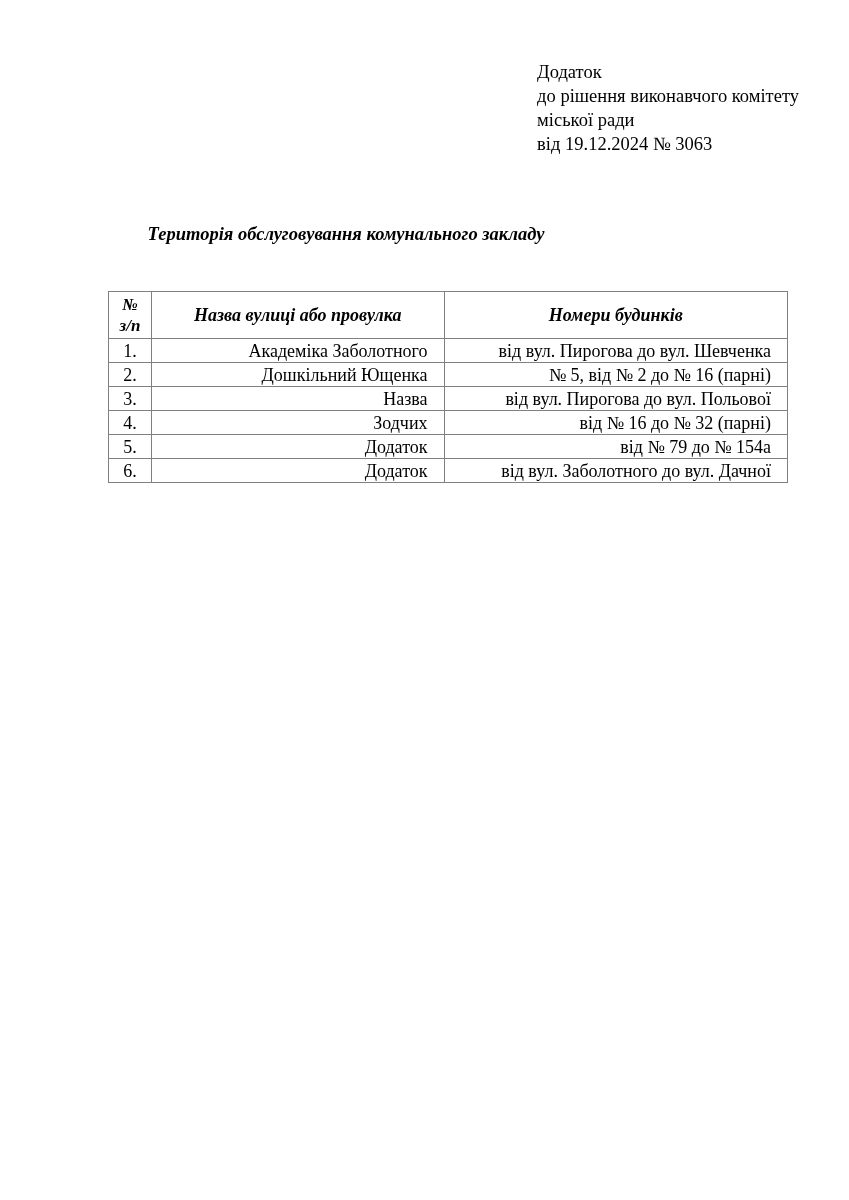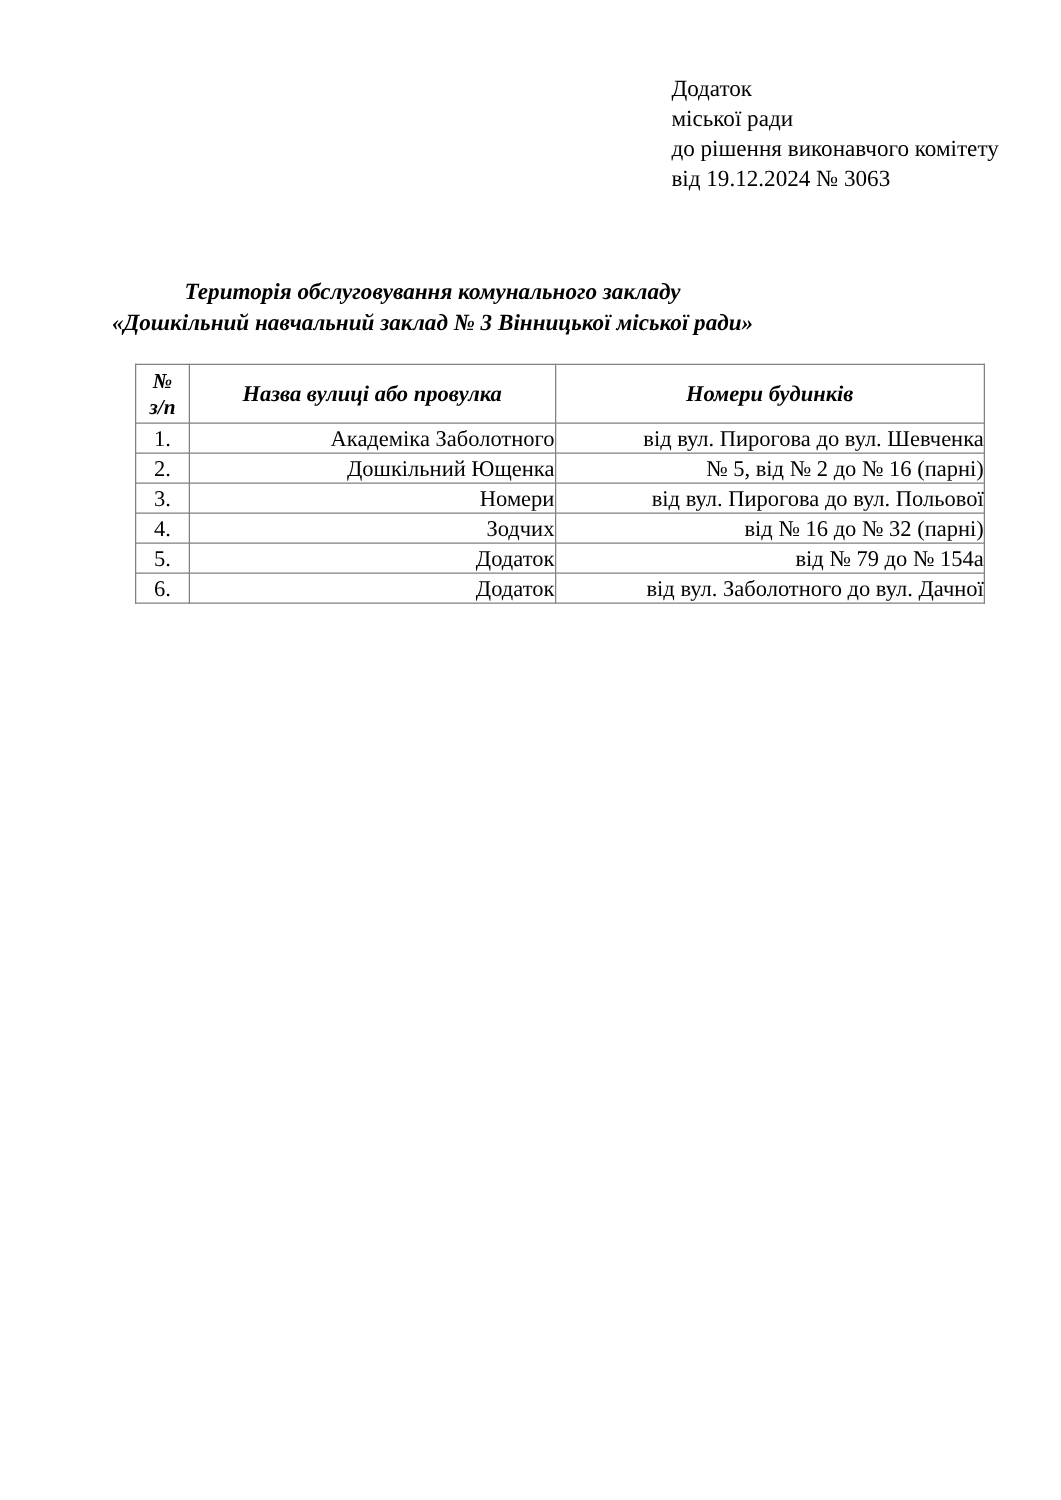--- a/index.html
+++ b/index.html
@@ -4,40 +4,39 @@
 <style>
   html, body { margin: 0; padding: 0; background: #ffffff; }
   body { width: 849px; height: 1200px; position: relative; overflow: hidden;
          font-family: "Liberation Serif", "DejaVu Serif", serif; color: #000; }
   .appendix { position: absolute; right: 50px; top: 60px; text-align: left;
               font-size: 18.5px; line-height: 24px; }
   .title { position: absolute; left: 0; width: 692px; top: 222px; text-align: center;
            font-size: 18.5px; line-height: 25px; font-weight: bold; font-style: italic; }
   table { position: absolute; left: 108px; top: 291px; width: 680px;
           border-collapse: collapse; font-size: 18px; }
-  td, th { border: 1px solid #808080; padding: 0 0; height: 23px; line-height: 22px; vertical-align: middle; }
+  td, th { border: 1px solid #808080; padding: 0 16px; height: 23px; line-height: 22px; vertical-align: middle; }
   th { font-weight: bold; font-style: italic; height: 46px; text-align: center; }
   th.num { width: 30px; padding: 0 2px; line-height: 21px; font-size: 17px; }
   td.num { text-align: center; padding: 0 2px; }
   col.c1 { width: 43px; } col.c2 { width: 293px; } col.c3 { width: 344px; }
   td { text-align: right; }
 </style>
 </head>
 <body>
 
 <div class="appendix">
   <div>Додаток</div>
+  <div>до рішення виконавчого комітету</div>
   <div>міської ради</div>
-  <div>до рішення виконавчого комітету</div>
   <div>від 19.12.2024 № 3063</div>
 </div>
 
 <div class="title">
   <div>Територія обслуговування комунального закладу</div>
-  <div>«Дошкільний навчальний заклад № 3 Вінницької міської ради»</div>
 </div>
 
 <table>
   <colgroup>
       <col class="c1">
       <col class="c2">
       <col class="c3">
     </colgroup>
   <thead>
     <tr>
@@ -55,21 +54,21 @@
       <td>Академіка Заболотного</td>
       <td>від вул. Пирогова до вул. Шевченка</td>
     </tr>
     <tr>
       <td class="num">2.</td>
       <td>Дошкільний Ющенка</td>
       <td>№ 5, від № 2 до № 16 (парні)</td>
     </tr>
     <tr>
       <td class="num">3.</td>
-      <td>Номери</td>
+      <td>Назва</td>
       <td>від вул. Пирогова до вул. Польової</td>
     </tr>
     <tr>
       <td class="num">4.</td>
       <td>Зодчих</td>
       <td>від № 16 до № 32 (парні)</td>
     </tr>
     <tr>
       <td class="num">5.</td>
       <td>Додаток</td>

